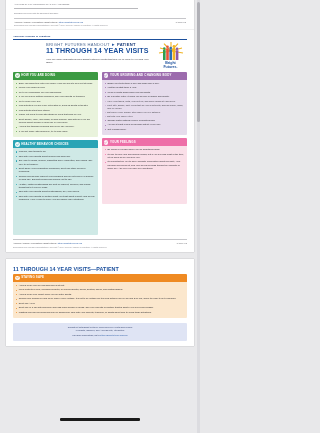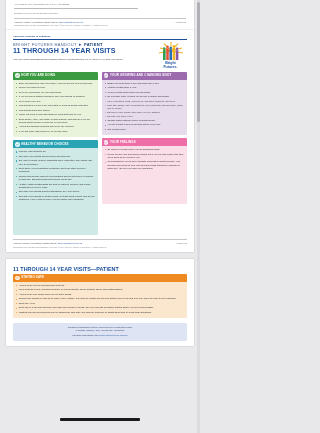--- a/index.html
+++ b/index.html
@@ -36,21 +36,21 @@
   .tail-foot .src { font-size: 2px; color: #4c4c52; }
   .tail-foot .src .link { color: #3060a8; }
   .tail-foot .pg { font-size: 1.9px; color: #6a6a70; }
 
   
   .page-main { padding: 5px 7px 4px 7px; }
   .aap-line { font-size: 2.3px; font-weight: bold; color: #1b3c7a; letter-spacing: .06px; }
   .head-rule { height: 1.1px; background: #1b4f9c; margin: 1.6px 0 2.2px 0; }
 
   .title-row { display: flex; align-items: flex-start; }
-  .title-col { flex: 1; min-width: 0; }
+  .title-col { flex: 1; min-width: 0; margin-left: 33px; }
   .kicker {
     font-size: 4.1px; color: #4f6a93; letter-spacing: .3px;
     white-space: nowrap;
   }
   .kicker .arrow { color: #1b4f9c; font-weight: bold; }
   .kicker .pt { color: #1b3c7a; font-weight: bold; letter-spacing: .25px; }
   .bigtitle {
     font-size: 7.1px; font-weight: bold; color: #1b4f9c;
     letter-spacing: .05px; line-height: 9px; white-space: nowrap;
   }

